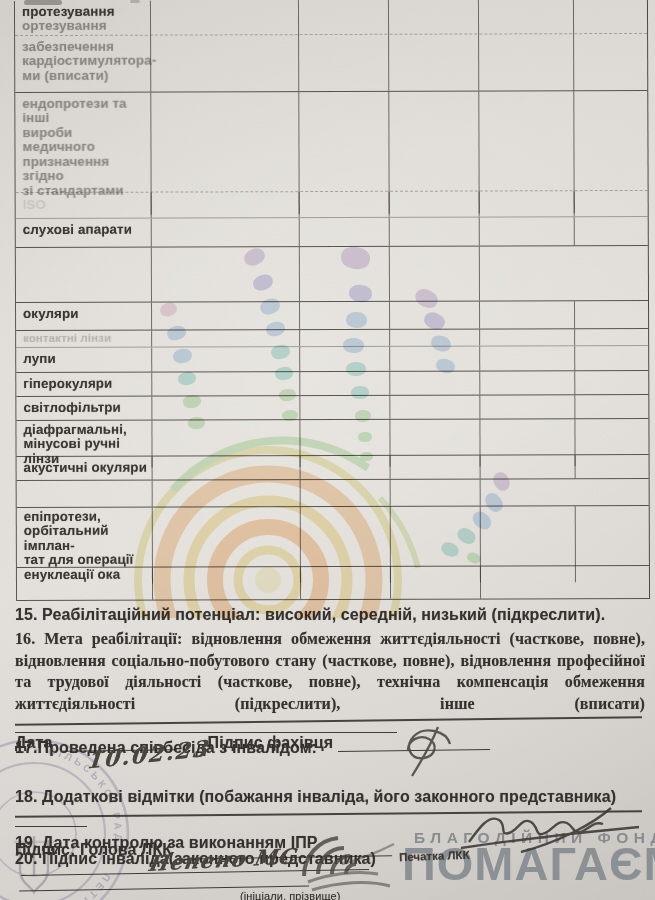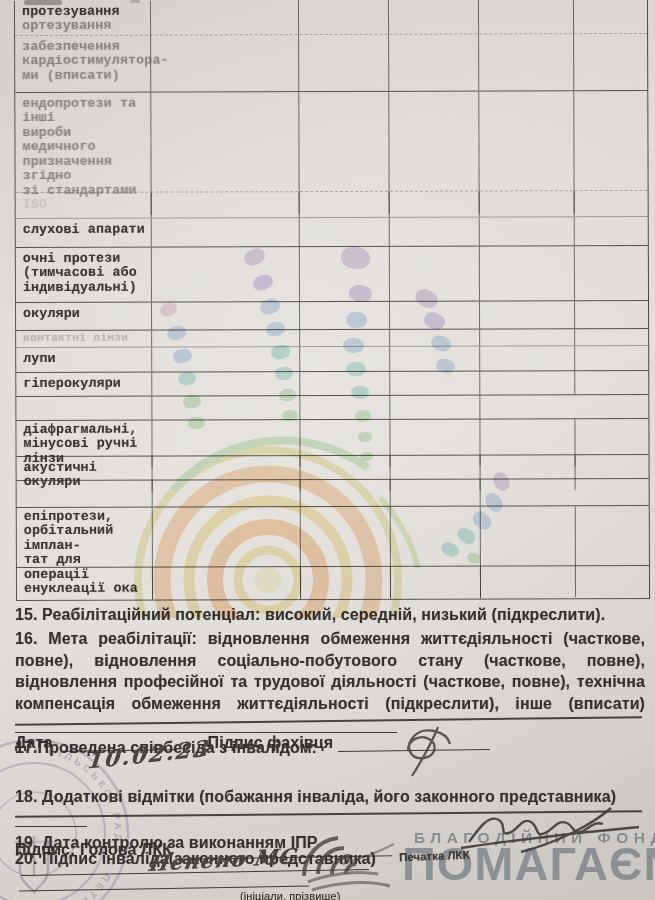--- a/index.html
+++ b/index.html
@@ -11,32 +11,32 @@
   .smudge{position:absolute;background:#59534d;border-radius:3px;opacity:.5;}
 
   
   .tbl{position:absolute;left:15px;top:0;width:632px;transform:rotate(-0.2deg);
     border-left:1.8px solid rgba(52,48,44,.78);border-right:1.8px solid rgba(52,48,44,.85);}
   .row{display:grid;grid-template-columns:135px 148px 90px 90px 95px 74px;box-sizing:border-box;
     border-bottom:1.6px solid rgba(58,53,48,.82);}
   .row.fline{border-bottom:1.2px dashed rgba(118,112,106,.55);}
   .row.mline{border-bottom:1.3px solid rgba(95,90,84,.5);}
   .cell{border-left:1.5px solid rgba(54,50,46,.68);}
-  .cell:first-child{border-left:none;font-family:Liberation Mono, monospace;}
+  .cell:first-child{border-left:none;}
   .lbl{padding:4px 3px 2px 7px;font-size:13.4px;font-weight:700;color:#3a3632;
     white-space:pre-line;line-height:1.08;letter-spacing:.1px;
     text-shadow:0 0 1px rgba(58,54,50,.35);}
   .lbl .l2{display:block;}
   .faded{opacity:.5;filter:blur(.35px);}
   .vfaint{opacity:.26;filter:blur(.55px);}
 
   
   .pt{position:absolute;left:15px;width:630px;font-size:16px;font-weight:700;color:#35312e;
     letter-spacing:.1px;line-height:21.6px;text-shadow:0 0 1px rgba(55,50,46,.35);}
-  .just{text-align:justify;}
+  .just{text-align:justify;font-family:Liberation Serif, serif;}
   .u{display:inline-block;border-bottom:1.9px solid rgba(42,38,34,.88);height:13px;vertical-align:-3px;}
   .hr{position:absolute;left:15px;width:627px;height:0;border-top:2px solid rgba(45,41,37,.85);}
 
   
   .hw{position:absolute;font-family:"DejaVu Serif",serif;font-style:italic;font-weight:700;
     color:#4a443e;text-shadow:0 0 .5px rgba(70,62,55,.6);white-space:nowrap;}
   .ink{position:absolute;}
 
   
   .logo-layer{position:absolute;left:0;top:0;width:655px;height:620px;pointer-events:none;
@@ -115,23 +115,20 @@
     </div>
     <div class="row" style="height:29px">
       <div class="cell lbl">слухові апарати</div>
       <div class="cell"></div>
         <div class="cell"></div>
         <div class="cell"></div>
         <div class="cell"></div>
         <div class="cell"></div>
     </div>
     <div class="row" style="height:55px">
-      <div class="cell lbl">очні протези
-(тимчасові або
-індивідуальні)</div>
       <div class="cell"></div>
         <div class="cell"></div>
         <div class="cell"></div>
         <div class="cell"></div>
         <div class="cell"></div>
     </div>
     <div class="row" style="height:28px">
       <div class="cell lbl">окуляри</div>
       <div class="cell"></div>
         <div class="cell"></div>
@@ -157,20 +154,21 @@
     </div>
     <div class="row" style="height:24px">
       <div class="cell lbl">гіперокуляри</div>
       <div class="cell"></div>
         <div class="cell"></div>
         <div class="cell"></div>
         <div class="cell"></div>
         <div class="cell"></div>
     </div>
     <div class="row" style="height:24px">
+      <div class="cell lbl">світлофільтри</div>
       <div class="cell"></div>
         <div class="cell"></div>
         <div class="cell"></div>
         <div class="cell"></div>
         <div class="cell"></div>
     </div>
     <div class="row" style="height:36px">
       <div class="cell lbl" style="padding-top:2px">діафрагмальні,
 мінусові ручні лінзи</div>
       <div class="cell"></div>

